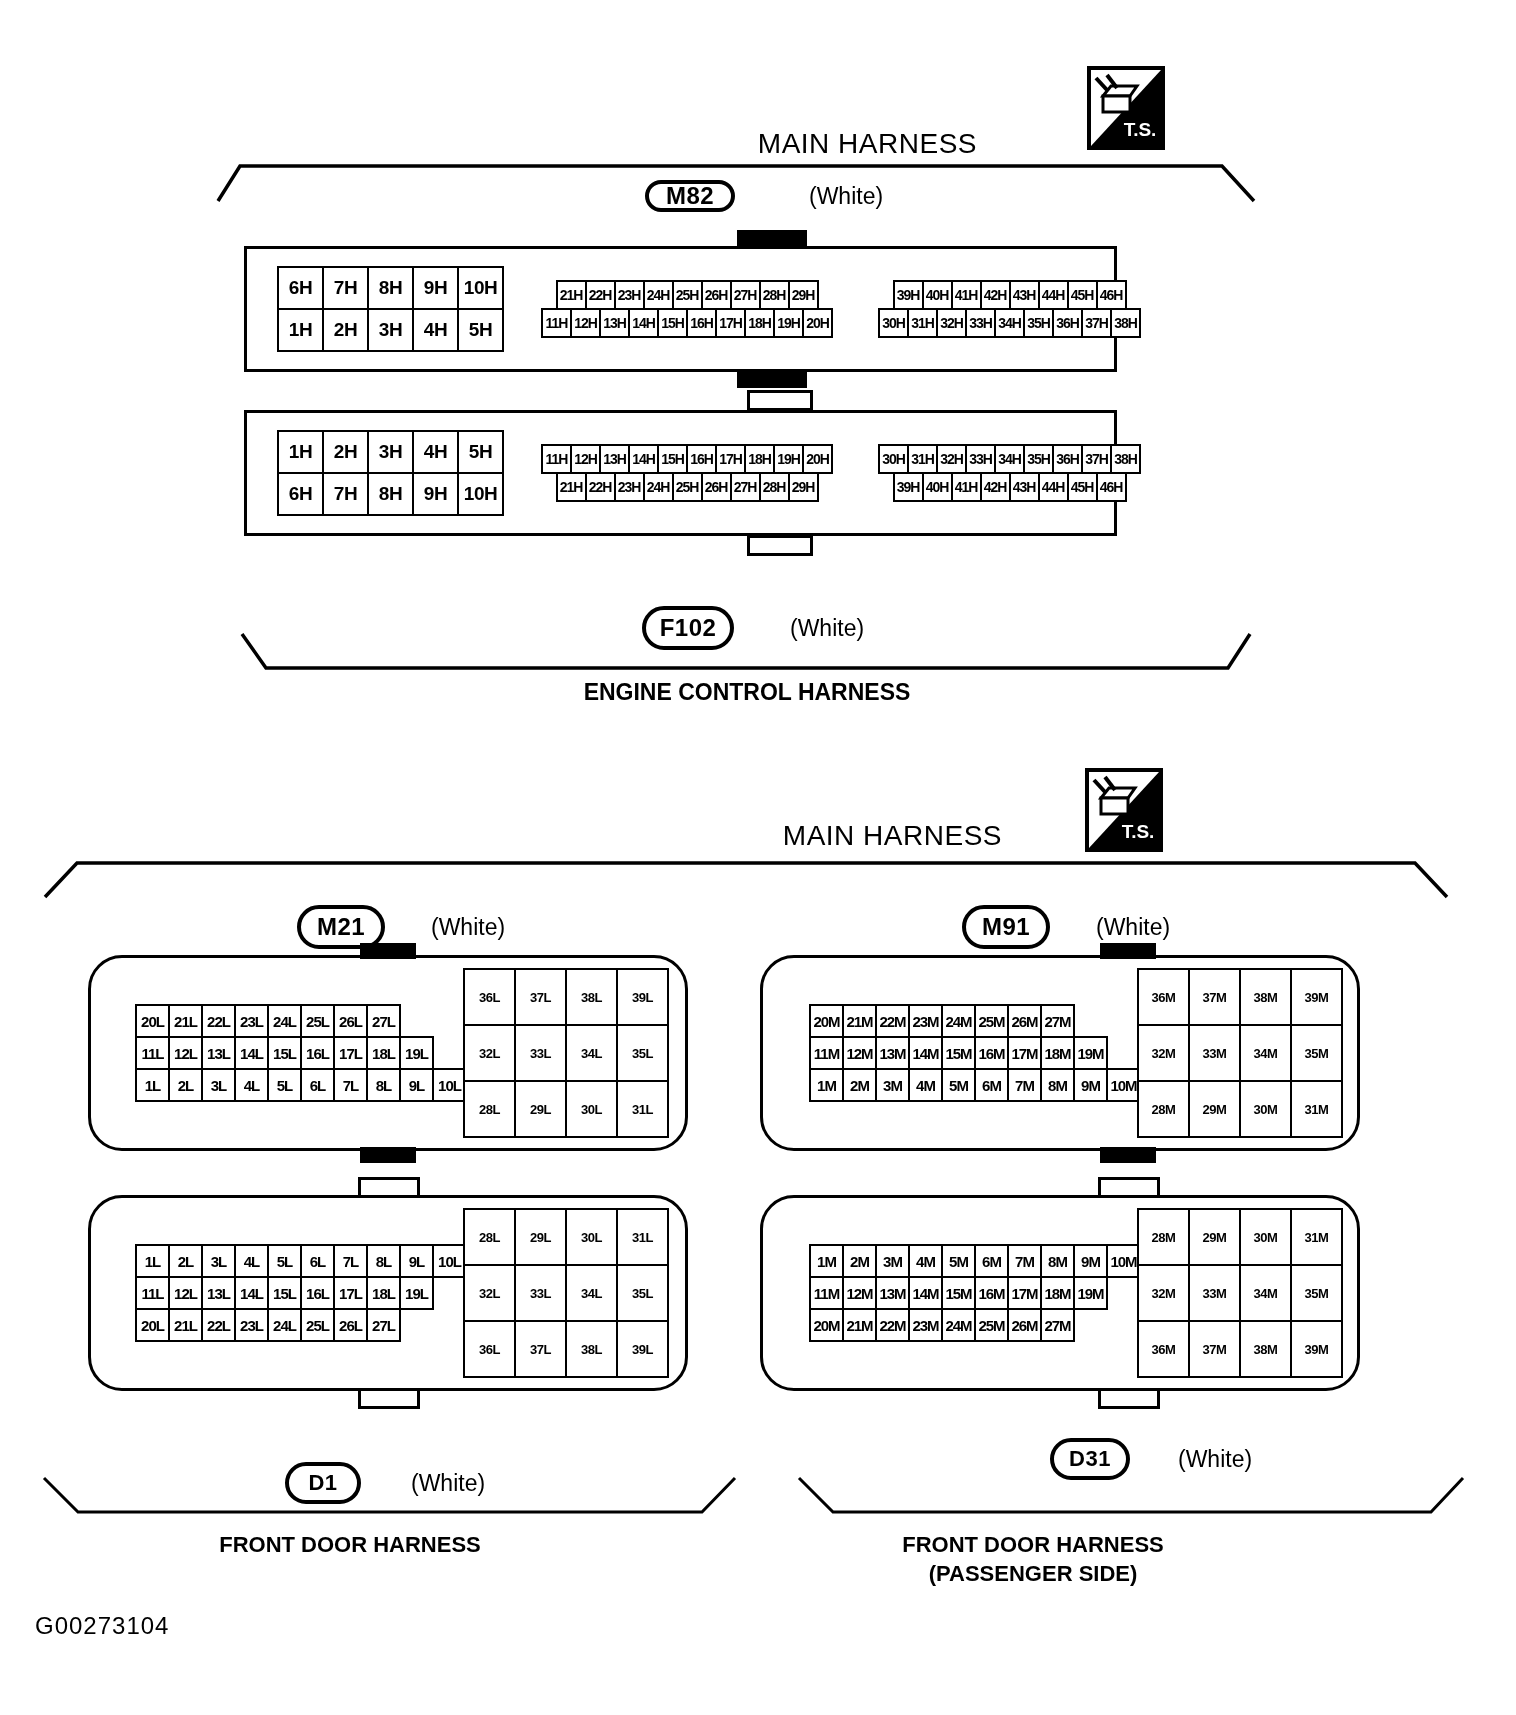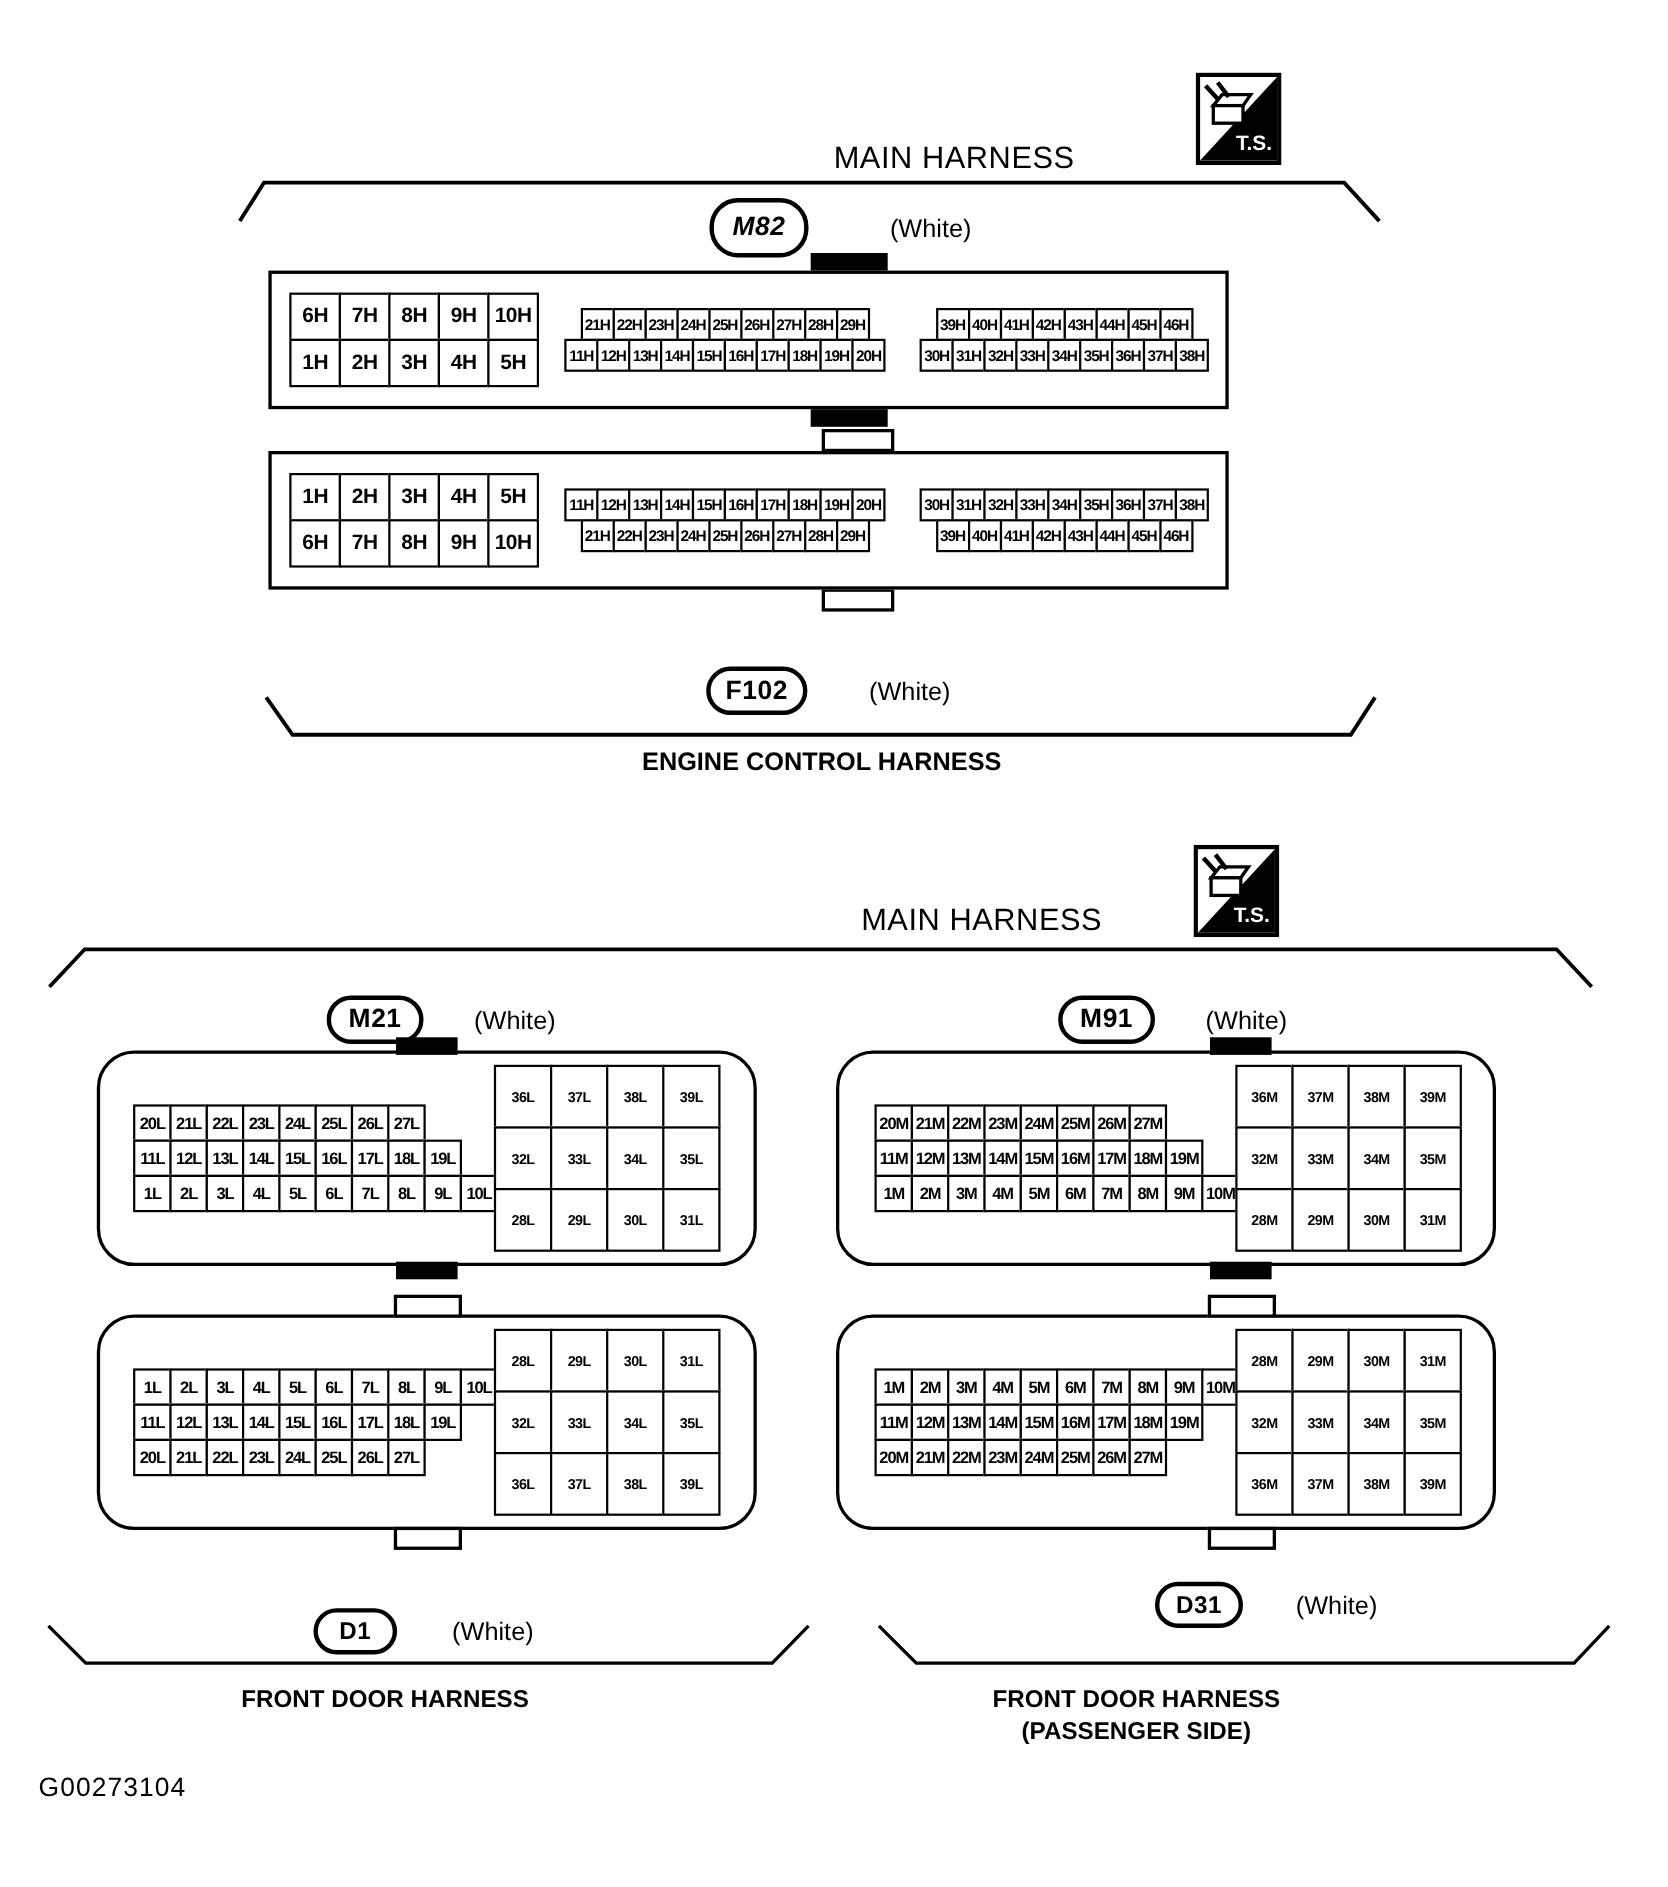--- a/index.html
+++ b/index.html
@@ -10,21 +10,21 @@
   .footer-label{font-weight:bold;font-size:22px;text-align:center;line-height:29px;white-space:nowrap;}
   .white-label{font-size:23px;white-space:nowrap;}
   .oval{border:4px solid #000;border-radius:26px;font-weight:bold;font-size:24px;
         display:flex;align-items:center;justify-content:center;background:#fff;box-sizing:border-box;
         letter-spacing:.5px;}
   .conn-box{border:3px solid #000;box-sizing:border-box;background:#fff;display:flex;align-items:center;}
   .rounded{border-radius:34px;}
   .pin-grid{display:flex;flex-direction:column;}
   .pin-grid.center{align-items:center;}
   .pin-grid.leftal{align-items:flex-start;}
-  .pin-row{display:flex;}
+  .pin-row{display:flex;margin-left:14px;}
   .pin-row + .pin-row{margin-top:-2px;}
   .pin-cell{background:#fff;border:2px solid #000;box-sizing:border-box;
             display:flex;align-items:center;justify-content:center;
             font-weight:bold;overflow:hidden;white-space:nowrap;}
   .pin-cell + .pin-cell{margin-left:-2px;}
   .sm .pin-cell{width:31px;height:30px;font-size:14px;letter-spacing:-1px;}
   .med .pin-cell{width:35px;height:34px;font-size:15px;letter-spacing:-1px;}
   .lg5 .pin-cell{width:47px;height:44px;font-size:19px;letter-spacing:-.5px;}
   .big .pin-cell{width:53px;height:58px;font-size:13px;letter-spacing:-.5px;}
   .tab-black{background:#000;}
@@ -49,21 +49,21 @@
       <line x1="30" y1="22" x2="20" y2="9" stroke="#000" stroke-width="4"></line>
       <text x="53" y="70" fill="#fff" font-size="19" font-weight="bold" text-anchor="middle" font-family="Liberation Sans, sans-serif">T.S.</text>
     </svg>
   </div>
 
   <svg class="abs" style="left:210px;top:160px;" width="1050" height="44">
     <polyline points="8,41 30,6 1012,6 1044,41" fill="none" stroke="#000" stroke-width="3.5"></polyline>
   </svg>
 
   <div class="abs" style="left:645px;top:180px;display:flex;align-items:center;gap:74px;">
-    <div class="oval" style="width:90px;height:54px;font-style:italic;">M82</div>
+    <div class="oval" style="width:90px;height:32px;">M82</div>
     <div class="white-label">(White)</div>
   </div>
 
   <div class="abs tab-black" style="left:737px;top:230px;width:70px;height:17px;"></div>
   <div class="abs tab-black" style="left:737px;top:371px;width:70px;height:17px;"></div>
 
   <div class="abs conn-box" style="left:244px;top:246px;width:873px;height:126px;padding-left:16px;gap:23px;">
     <div class="pin-grid center lg5">
         <div class="pin-row">
           <div class="pin-cell">6H</div>

